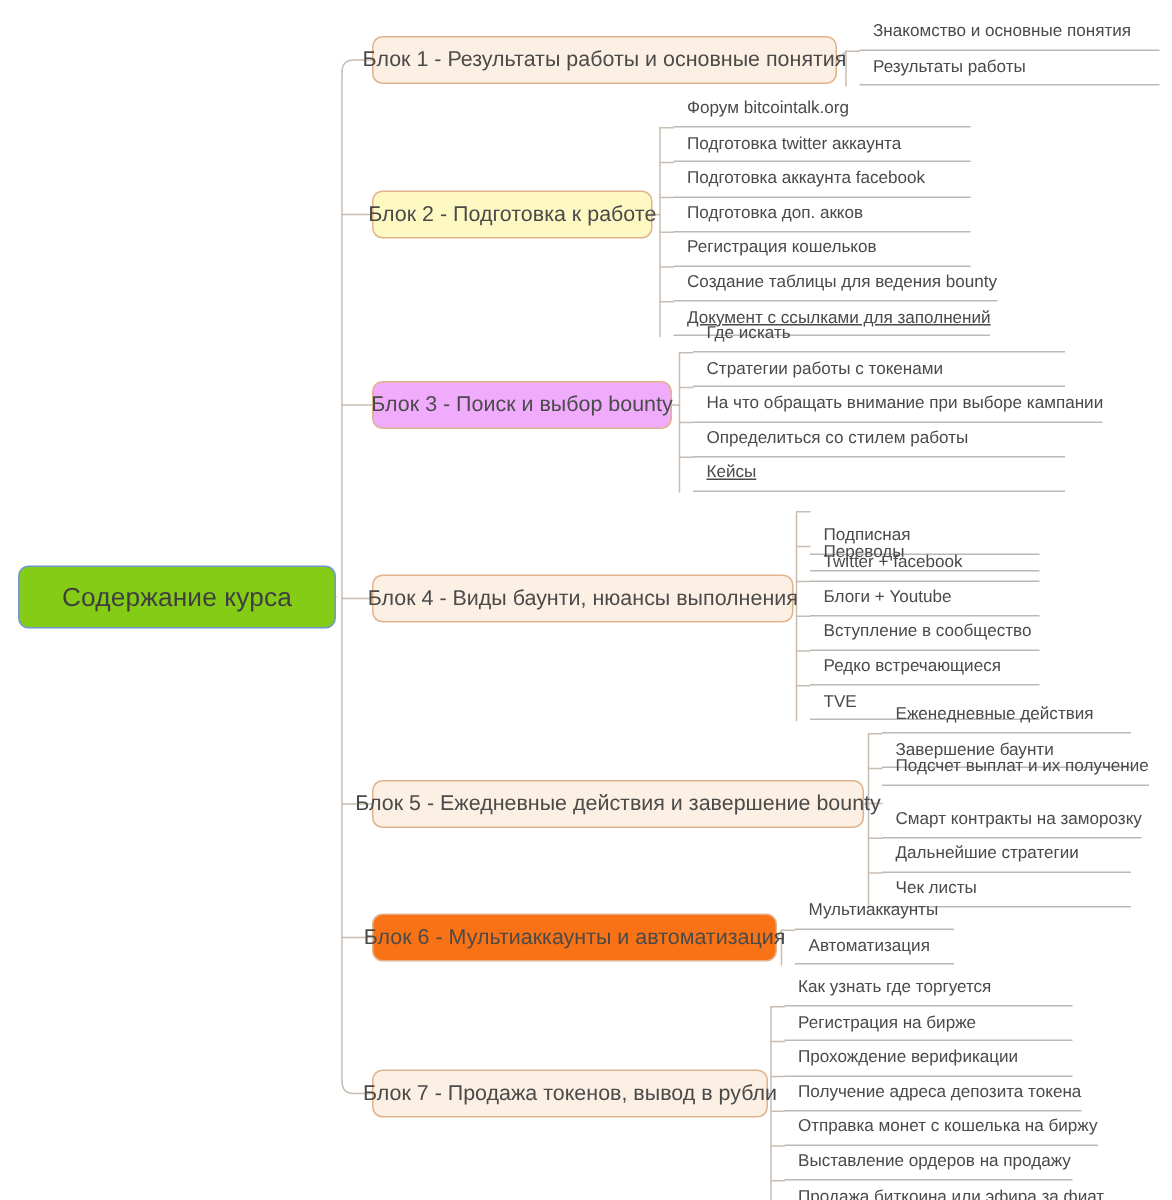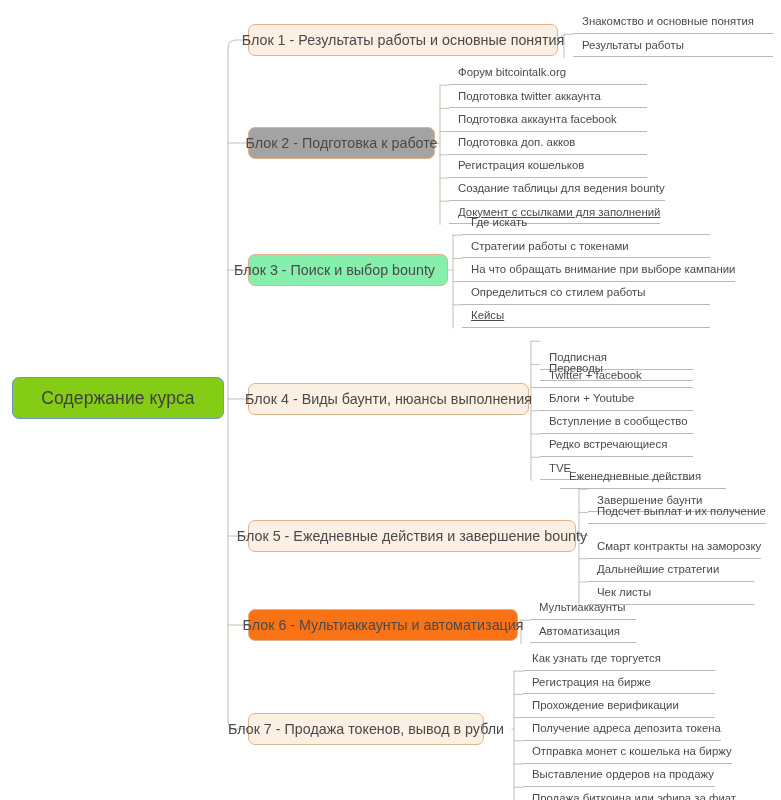--- a/index.html
+++ b/index.html
@@ -135,63 +135,63 @@
   <div class="node root-node" style="left: 12px; top: 377px; width: 212px; height: 42px; background: #84cc16; border-color: rgb(111, 150, 207);">
     <span>Содержание курса</span>
   </div>
 
   <div id="branch-layer">
       <div class="node branch-node" style="left: 248px; top: 24px; width: 310px; height: 32px; background: rgb(252, 239, 227); border-color: rgb(224, 179, 138);">
         <span>Блок 1 - Результаты работы и основные понятия</span>
       </div>
       <div class="leaf-node" style="left: 573px; top: 11px; height: 23.2px; min-width: 200px; border-bottom-color: rgb(185, 185, 185); color: rgb(74, 74, 74);">Знакомство и основные понятия</div>
       <div class="leaf-node" style="left: 573px; top: 34.2px; height: 23.2px; min-width: 200px; border-bottom-color: rgb(185, 185, 185); color: rgb(74, 74, 74);">Результаты работы</div>
-      <div class="node branch-node" style="left: 248px; top: 127px; width: 187px; height: 32px; background: #a3a3a3; border-color: rgb(224, 179, 138); align-items: center;">
+      <div class="node branch-node" style="left: 248px; top: 127px; width: 187px; height: 32px; background: #fef9c3; border-color: rgb(224, 179, 138); align-items: center;">
         <span>Блок 2 -  Подготовка к работе</span>
       </div>
       <div class="leaf-node" style="left: 449px; top: 62px; height: 23.2px; min-width: 198px; border-bottom-color: rgb(185, 185, 185); color: rgb(74, 74, 74);">Форум bitcointalk.org</div>
       <div class="leaf-node" style="left: 449px; top: 85.2px; height: 23.2px; min-width: 198px; border-bottom-color: rgb(185, 185, 185); color: rgb(74, 74, 74);">Подготовка twitter аккаунта</div>
       <div class="leaf-node" style="left: 449px; top: 108.4px; height: 23.2px; min-width: 198px; border-bottom-color: rgb(185, 185, 185); color: rgb(74, 74, 74);">Подготовка аккаунта facebook</div>
       <div class="leaf-node" style="left: 449px; top: 131.6px; height: 23.2px; min-width: 198px; border-bottom-color: rgb(185, 185, 185); color: rgb(74, 74, 74);">Подготовка доп. акков</div>
       <div class="leaf-node" style="left: 449px; top: 154.8px; height: 23.2px; min-width: 198px; border-bottom-color: rgb(185, 185, 185); color: rgb(74, 74, 74);">Регистрация кошельков</div>
       <div class="leaf-node" style="left: 449px; top: 178px; height: 23.2px; min-width: 198px; border-bottom-color: rgb(185, 185, 185); color: rgb(74, 74, 74);">Создание таблицы для ведения bounty</div>
       <div class="leaf-node" style="left: 449px; top: 201.2px; height: 23.2px; min-width: 198px; border-bottom-color: rgb(185, 185, 185); color: rgb(74, 74, 74); text-decoration: underline;">Документ с ссылками для заполнений</div>
-      <div class="node branch-node" style="left: 248px; top: 254px; width: 200px; height: 32px; background: #86efac; border-color: rgb(224, 179, 138); justify-content: flex-end;">
+      <div class="node branch-node" style="left: 248px; top: 254px; width: 200px; height: 32px; background: #f0abfc; border-color: rgb(224, 179, 138);">
         <span>Блок 3 - Поиск и выбор bounty</span>
       </div>
       <div class="leaf-node" style="left: 462px; top: 212px; height: 23.2px; min-width: 248px; border-bottom-color: rgb(185, 185, 185); color: rgb(74, 74, 74);">Где искать</div>
       <div class="leaf-node" style="left: 462px; top: 235.2px; height: 23.2px; min-width: 248px; border-bottom-color: rgb(185, 185, 185); color: rgb(74, 74, 74);">Стратегии работы с токенами</div>
       <div class="leaf-node" style="left: 462px; top: 258.4px; height: 23.2px; min-width: 248px; border-bottom-color: rgb(185, 185, 185); color: rgb(74, 74, 74);">На что обращать внимание при выборе кампании</div>
       <div class="leaf-node" style="left: 462px; top: 281.6px; height: 23.2px; min-width: 248px; border-bottom-color: rgb(185, 185, 185); color: rgb(74, 74, 74);">Определиться со стилем работы</div>
       <div class="leaf-node" style="left: 462px; top: 304.8px; height: 23.2px; min-width: 248px; border-bottom-color: rgb(185, 185, 185); color: rgb(74, 74, 74); text-decoration: underline;">Кейсы</div>
       <div class="node branch-node" style="left: 248px; top: 383px; width: 281px; height: 32px; background: rgb(252, 239, 227); border-color: rgb(224, 179, 138);">
         <span>Блок 4 -  Виды баунти, нюансы выполнения</span>
       </div>
       <div class="leaf-node" style="left: 540px; top: 318px; height: 23.2px; min-width: 153px; border-bottom-color: rgb(185, 185, 185); color: rgb(74, 74, 74); margin-top: 29px;">Подписная</div>
       <div class="leaf-node" style="left: 540px; top: 358px; height: 23.2px; min-width: 153px; border-bottom-color: rgb(185, 185, 185); color: rgb(74, 74, 74); text-align: right;">Переводы</div>
       <div class="leaf-node" style="left: 540px; top: 364.4px; height: 23.2px; min-width: 153px; border-bottom-color: rgb(185, 185, 185); color: rgb(74, 74, 74);">Twitter + facebook</div>
       <div class="leaf-node" style="left: 540px; top: 387.6px; height: 23.2px; min-width: 153px; border-bottom-color: rgb(185, 185, 185); color: rgb(74, 74, 74);">Блоги + Youtube</div>
       <div class="leaf-node" style="left: 540px; top: 410.8px; height: 23.2px; min-width: 153px; border-bottom-color: rgb(185, 185, 185); color: rgb(74, 74, 74);">Вступление в сообщество</div>
       <div class="leaf-node" style="left: 540px; top: 434px; height: 23.2px; min-width: 153px; border-bottom-color: rgb(185, 185, 185); color: rgb(74, 74, 74);">Редко встречающиеся</div>
       <div class="leaf-node" style="left: 540px; top: 457.2px; height: 23.2px; min-width: 153px; border-bottom-color: rgb(185, 185, 185); color: rgb(74, 74, 74);">TVE</div>
       <div class="node branch-node" style="left: 248px; top: 520px; width: 328px; height: 32px; background: rgb(252, 239, 227); border-color: rgb(224, 179, 138);">
         <span>Блок 5 - Ежедневные действия и завершение bounty</span>
       </div>
-      <div class="leaf-node" style="left: 560px; top: 466px; height: 23.2px; min-width: 166px; border-bottom-color: rgb(185, 185, 185); color: rgb(74, 74, 74);">Еженедневные действия</div>
+      <div class="leaf-node" style="left: 588px; top: 466px; height: 23.2px; min-width: 166px; border-bottom-color: rgb(185, 185, 185); color: rgb(74, 74, 74);">Еженедневные действия</div>
       <div class="leaf-node" style="left: 588px; top: 489.2px; height: 23.2px; min-width: 166px; border-bottom-color: rgb(185, 185, 185); color: rgb(74, 74, 74);">Завершение баунти</div>
       <div class="leaf-node" style="left: 588px; top: 501px; height: 23.2px; min-width: 166px; border-bottom-color: rgb(185, 185, 185); color: rgb(74, 74, 74);">Подсчет выплат и их получение</div>
       <div class="leaf-node" style="left: 588px; top: 535.6px; height: 23.2px; min-width: 166px; border-bottom-color: rgb(185, 185, 185); color: rgb(74, 74, 74);">Смарт контракты на заморозку</div>
       <div class="leaf-node" style="left: 588px; top: 558.8px; height: 23.2px; min-width: 166px; border-bottom-color: rgb(185, 185, 185); color: rgb(74, 74, 74);">Дальнейшие стратегии</div>
       <div class="leaf-node" style="left: 588px; top: 582px; height: 23.2px; min-width: 166px; border-bottom-color: rgb(185, 185, 185); color: rgb(74, 74, 74);">Чек листы</div>
       <div class="node branch-node" style="left: 248px; top: 609px; width: 270px; height: 32px; background: #f97316; border-color: rgb(224, 179, 138);">
         <span>Блок 6 - Мультиаккаунты и автоматизация</span>
       </div>
       <div class="leaf-node" style="left: 530px; top: 597px; height: 23.2px; min-width: 106px; border-bottom-color: rgb(185, 185, 185); color: rgb(74, 74, 74);">Мультиаккаунты</div>
       <div class="leaf-node" style="left: 530px; top: 620.2px; height: 23.2px; min-width: 106px; border-bottom-color: rgb(185, 185, 185); color: rgb(74, 74, 74);">Автоматизация</div>
-      <div class="node branch-node" style="left: 248px; top: 713px; width: 236px; height: 32px; background: rgb(252, 239, 227); border-color: rgb(224, 179, 138);">
+      <div class="node branch-node" style="left: 248px; top: 713px; width: 264px; height: 32px; background: rgb(252, 239, 227); border-color: rgb(224, 179, 138);">
         <span>Блок 7 - Продажа токенов, вывод в рубли</span>
       </div>
       <div class="leaf-node" style="left: 523px; top: 648px; height: 23.2px; min-width: 192px; border-bottom-color: rgb(185, 185, 185); color: rgb(74, 74, 74);">Как узнать где торгуется</div>
       <div class="leaf-node" style="left: 523px; top: 671.2px; height: 23.2px; min-width: 192px; border-bottom-color: rgb(185, 185, 185); color: rgb(74, 74, 74);">Регистрация на бирже</div>
       <div class="leaf-node" style="left: 523px; top: 694.4px; height: 23.2px; min-width: 192px; border-bottom-color: rgb(185, 185, 185); color: rgb(74, 74, 74);">Прохождение верификации</div>
       <div class="leaf-node" style="left: 523px; top: 717.6px; height: 23.2px; min-width: 192px; border-bottom-color: rgb(185, 185, 185); color: rgb(74, 74, 74);">Получение адреса депозита токена</div>
       <div class="leaf-node" style="left: 523px; top: 740.8px; height: 23.2px; min-width: 192px; border-bottom-color: rgb(185, 185, 185); color: rgb(74, 74, 74);">Отправка монет с кошелька на биржу</div>
       <div class="leaf-node" style="left: 523px; top: 764px; height: 23.2px; min-width: 192px; border-bottom-color: rgb(185, 185, 185); color: rgb(74, 74, 74);">Выставление ордеров на продажу</div>
       <div class="leaf-node" style="left: 523px; top: 787.2px; height: 23.2px; min-width: 192px; border-bottom-color: rgb(185, 185, 185); color: rgb(74, 74, 74);">Продажа биткоина или эфира за фиат</div>
     </div>

